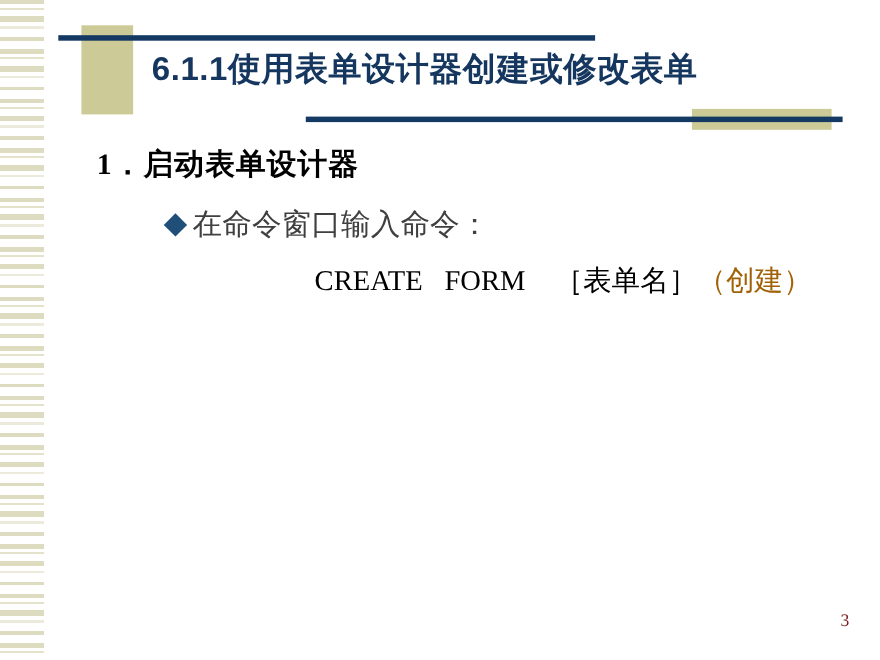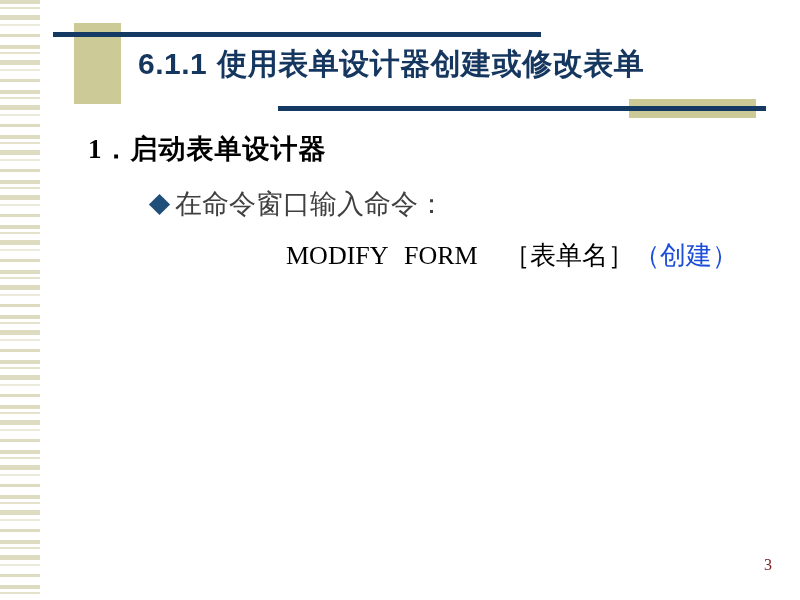--- a/index.html
+++ b/index.html
@@ -88,21 +88,21 @@
     top: 44px;
     width: 620px;
     color: #15365e;
     font-family: "Liberation Sans", "DejaVu Sans", sans-serif;
     font-weight: bold;
     font-size: 30px;
     line-height: 40px;
     letter-spacing: 0.5px;
     white-space: nowrap;
   }
-  #title .num { margin-right: 10px; }
+  #title .num { }
 
   
   #body-area {
     position: absolute;
     left: 0;
     top: 130px;
     width: 800px;
     height: 260px;
   }
 
@@ -157,21 +157,21 @@
   }
   .cmd-obj {
     display: inline-block;
     min-width: 100px;
   }
   .cmd-arg {
     display: inline-block;
     text-align: center;
   }
   .cmd-note {
-    color: #1d4ed8;
+    color: #a16207;
   }
 
   
   #page-number {
     position: absolute;
     right: 28px;
     bottom: 26px;
     font-size: 16px;
     color: #7b2020;
     font-family: "Liberation Serif", "DejaVu Serif", serif;
@@ -193,20 +193,20 @@
 
   <div id="body-area">
 
     <div class="line-l1"><span class="idx">1．启动表单设计器</span></div>
 
     <div class="line-l2">
         <span class="diamond"></span>
         <span>在命令窗口输入命令：</span>
       </div>
 
-    <div class="cmd-line" id="cmd-create"><span class="cmd-kw">MODIFY</span><span class="cmd-obj">FORM</span><span class="cmd-arg">［表单名］</span><span class="cmd-note">（创建）</span></div>
+    <div class="cmd-line" id="cmd-create"><span class="cmd-kw">CREATE</span><span class="cmd-obj">FORM</span><span class="cmd-arg">［表单名］</span><span class="cmd-note">（创建）</span></div>
 
 
   </div>
 
   <div id="page-number">3</div>
 
 </div>
 
 </body></html>

